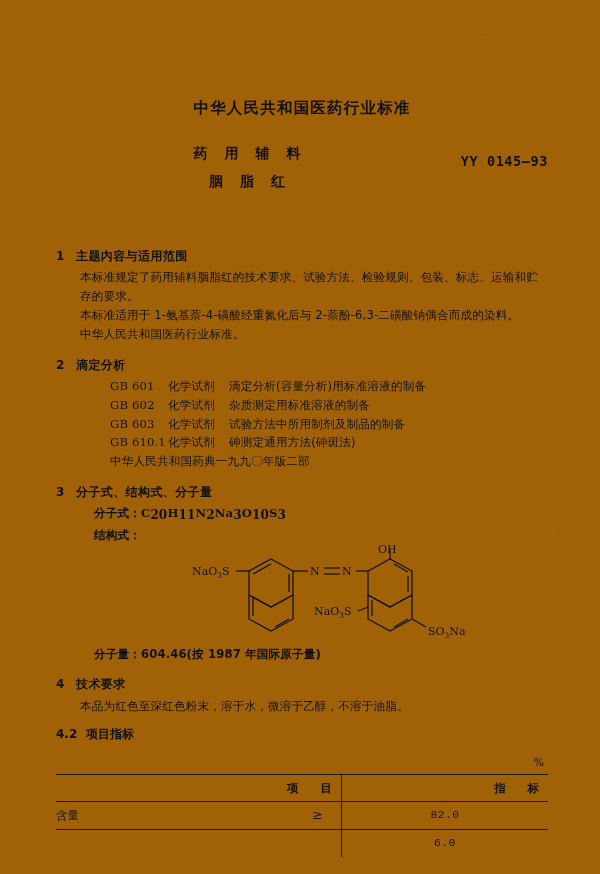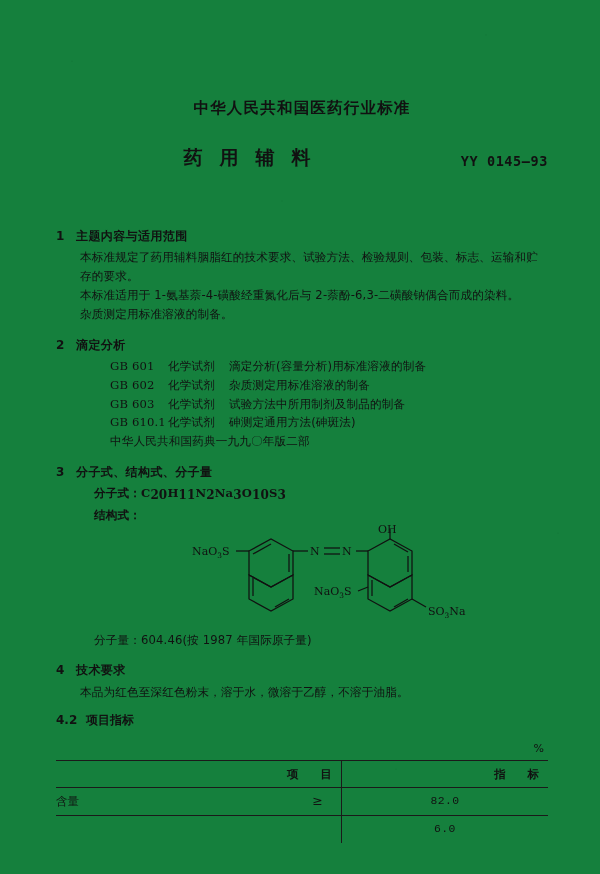--- a/index.html
+++ b/index.html
@@ -8,21 +8,21 @@
     background: #ffffff;
   }
   body {
     font-family: "DejaVu Sans", sans-serif;
     color: #000000;
   }
   #page {
     position: relative;
     width: 600px;
     height: 874px;
-    background: #15803d;
+    background: #a16207;
     overflow: hidden;
   }
   
   #page::before {
     content: "";
     position: absolute;
     inset: 0;
     pointer-events: none;
     background-image:
       radial-gradient(circle at 12% 7%, rgba(0,0,0,.05) 0.5px, transparent 1px),
@@ -50,21 +50,21 @@
     margin-top: 98px;
     color: #111;
   }
   .title-block {
     position: relative;
     margin-top: 26px;
   }
   .doc-title-1, .doc-title-2 {
     text-align: center;
     font-weight: bold;
-    font-size: 19px;
+    font-size: 14px;
     letter-spacing: 17px;
     text-indent: 17px;
     color: #111;
     padding-right: 110px;
   }
   .doc-title-2 {
     margin-top: 10px;
   }
   .std-no {
     position: absolute;
@@ -131,22 +131,22 @@
   .formula-line sub {
     font-size: 12px;
     vertical-align: -2px;
   }
   .formula-line .fml {
     font-family: "DejaVu Serif", serif;
     font-weight: bold;
   }
   .mw-line {
     margin-left: 38px;
-    font-weight: normal;
-    margin-top: 12px;
+    font-weight: bold;
+    margin-top: 6px;
     letter-spacing: .15px;
   }
 
   
   .struct-wrap {
     position: relative;
     height: 92px;
     margin-top: 2px;
   }
   .struct-svg {
@@ -262,31 +262,32 @@
 <body>
 
 <div id="page">
 
   <div class="content">
 
     <div class="doc-org">中华人民共和国医药行业标准</div>
 
     <div class="title-block">
       <div class="doc-title-1">药用辅料</div>
+      <div class="doc-title-2">胭脂红</div>
       <div class="std-no">YY 0145—93</div>
     </div>
 
     <div class="body-wrap">
 
       <div class="clause-head">
         <span class="num">1</span><span>主题内容与适用范围</span>
       </div>
       <div class="para">本标准规定了药用辅料胭脂红的技术要求、试验方法、检验规则、包装、标志、运输和贮存的要求。</div>
       <div class="para">本标准适用于 1-氨基萘-4-磺酸经重氮化后与 2-萘酚-6,3-二磺酸钠偶合而成的染料。</div>
-      <div class="para">杂质测定用标准溶液的制备。</div>
+      <div class="para">中华人民共和国医药行业标准。</div>
 
       <div class="clause-head">
         <span class="num">2</span><span>滴定分析</span>
       </div>
       <div class="ref-list">
         <div class="row">
           <span class="ref-code">GB 601</span><span>化学试剂</span><span class="ref-gap"></span><span>滴定分析(容量分析)用标准溶液的制备</span>
         </div>
         <div class="row">
           <span class="ref-code">GB 602</span><span>化学试剂</span><span class="ref-gap"></span><span>杂质测定用标准溶液的制备</span>

